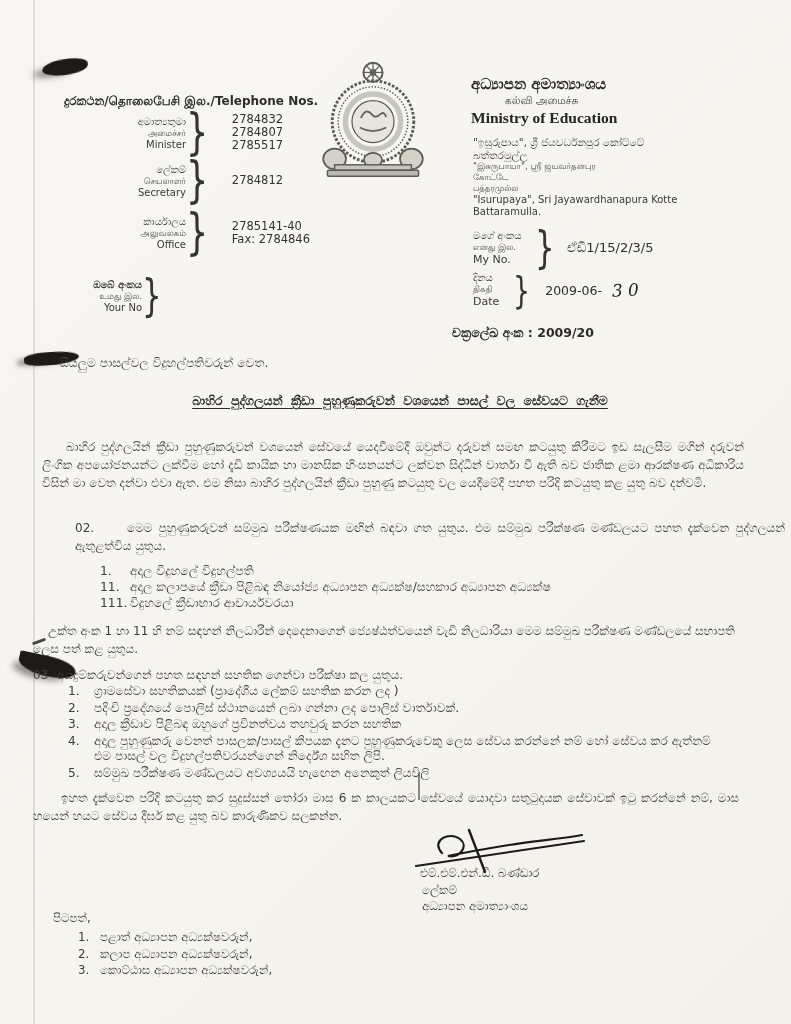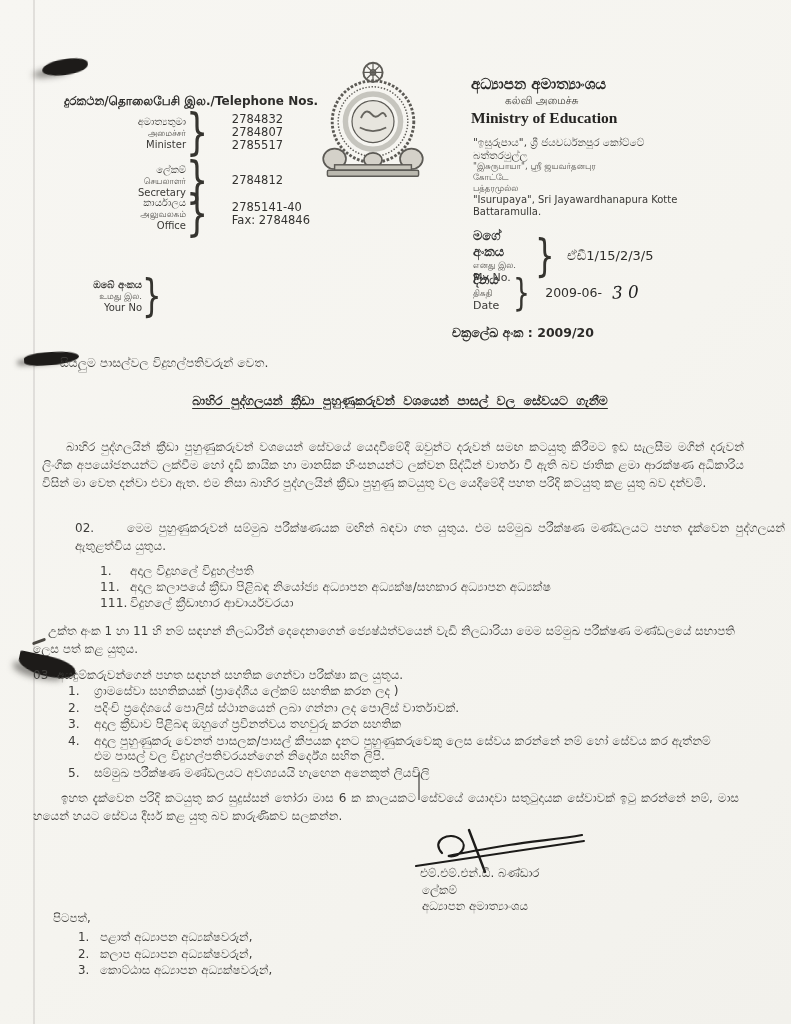--- a/index.html
+++ b/index.html
@@ -40,21 +40,21 @@
   .emblem{left:318px;top:58px;width:110px;height:120px;opacity:.92;filter:blur(.3px);}
   
   .min-si{left:471px;top:75px;font-size:15px;font-weight:bold;color:#2b2a28;white-space:nowrap;}
   .min-ta{left:473px;top:94px;font-size:10.5px;color:#45443f;white-space:nowrap;margin-left:32px;}
   .min-en{left:471px;top:109px;font-size:15.5px;font-weight:bold;font-family:"Liberation Serif",serif;color:#252422;white-space:nowrap;}
   .addr{left:473px;top:136px;width:300px;}
   .addr .si{font-size:10.5px;line-height:12.5px;color:#3a3936;}
   .addr .ta{font-size:8.5px;line-height:11px;color:#55534f;}
   .addr .en{font-size:10px;line-height:12px;color:#3a3936;}
   .ref-group{display:flex;align-items:center;}
-  .ref-lbls .si{font-size:13px;font-weight:bold;color:#333;}
+  .ref-lbls .si{font-size:10px;font-weight:normal;color:#333;}
   .ref-lbls .ta{font-size:8.5px;color:#55534f;}
   .ref-lbls .en{font-size:11px;color:#3a3936;}
   .myno{left:473px;top:228px;}
   .myno-val{margin-left:4px;font-size:13px;color:#2f2e2b;white-space:nowrap;}
   .dateblk{left:473px;top:272px;}
   .date-printed{margin-left:8px;font-size:12.5px;color:#2f2e2b;white-space:nowrap;}
   .handwrit{font-family:"DejaVu Serif",serif;font-style:italic;font-size:17px;letter-spacing:5px;color:#222;display:inline-block;transform:rotate(-3deg);margin-left:10px;}
   
   .circular{left:452px;top:325px;font-size:12.5px;font-weight:bold;color:#2c2b29;white-space:nowrap;}
   .recipient{left:60px;top:356px;font-size:12.3px;color:#3d3c39;}
@@ -118,21 +118,21 @@
       <div class="si">ලේකම්</div>
       <div class="ta">செயலாளர்</div>
       <div class="en">Secretary</div>
     </div>
     <div class="brace b46">}</div>
     <div class="nums">
       <div>2784812</div>
     </div>
   </div>
 
-  <div class="abs group" style="left:64px;top:191px;">
+  <div class="abs group" style="left:64px;top:210px;">
     <div class="lbls">
       <div class="si">කාර්යාලය</div>
       <div class="ta">அலுவலகம்</div>
       <div class="en">Office</div>
     </div>
     <div class="brace b46">}</div>
     <div class="nums">
       <div>2785141-40</div>
       <div>Fax: 2784846</div>
     </div>

